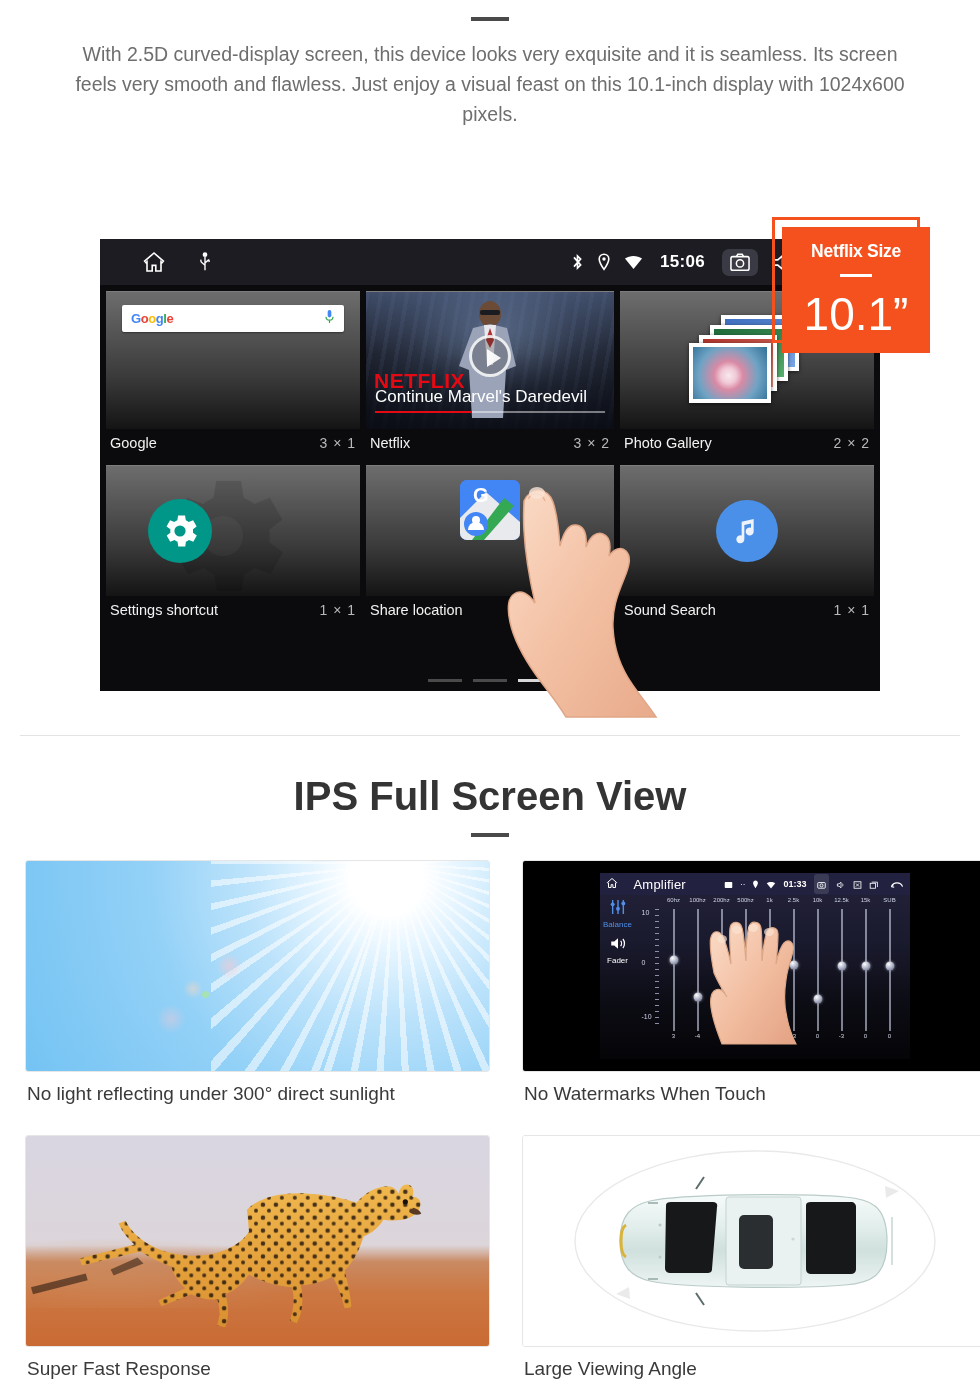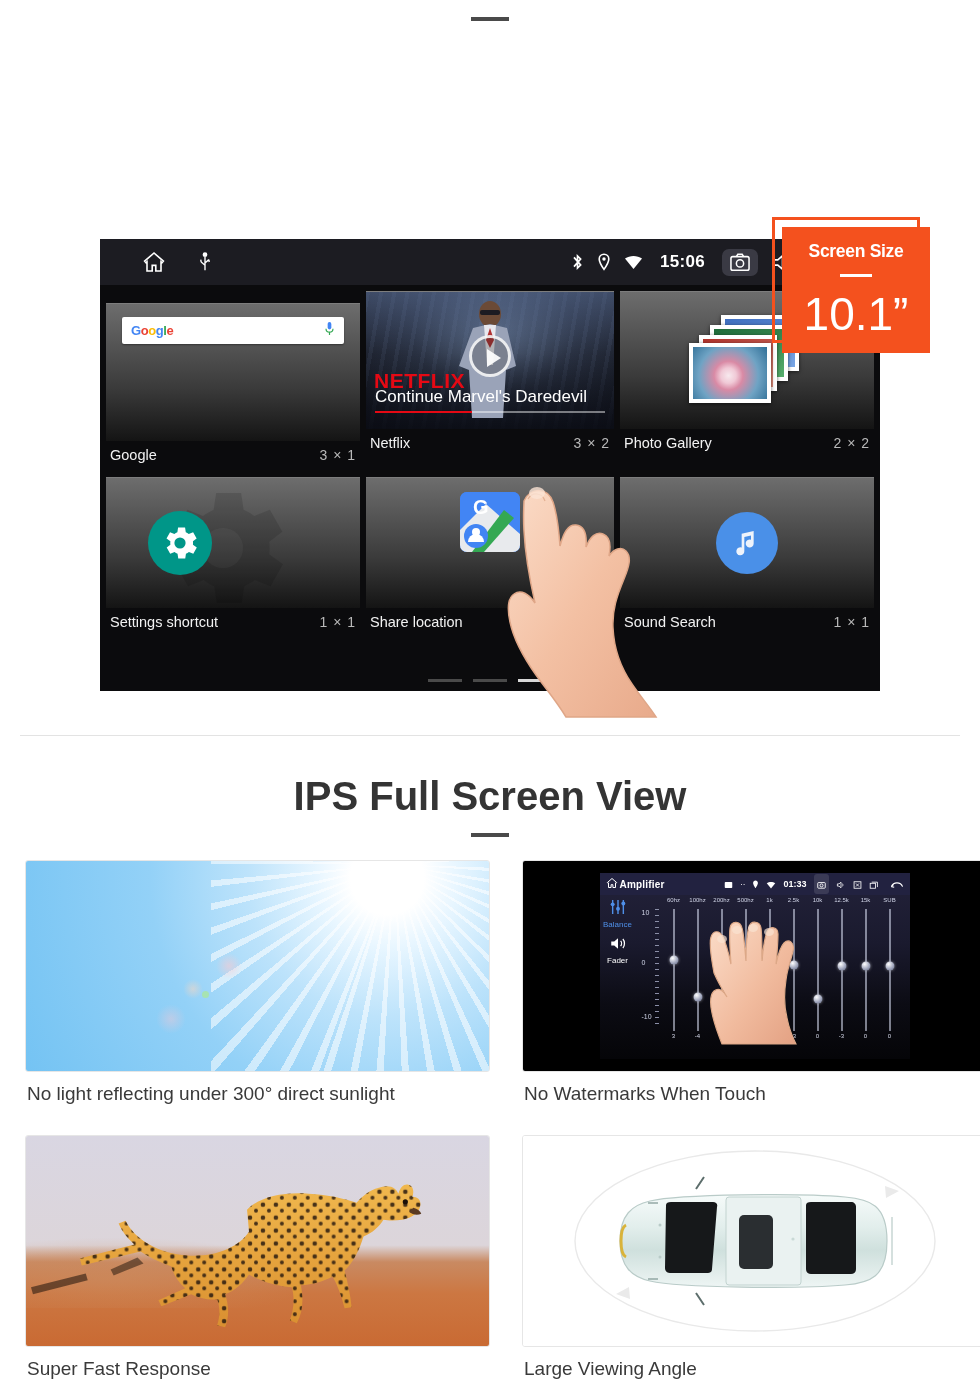--- a/index.html
+++ b/index.html
@@ -138,21 +138,21 @@
       radial-gradient(circle at 78% 8%, #ffffff 0%, #ffffff 9%, #e8f6ff 17%, #bde3fb 34%, #93d1f7 58%, #74c3f3 100%); }
   .sunrays { position:absolute; left:40%; top:-20%; width:90%; height:120%;
       background: repeating-conic-gradient(from 200deg at 44% 18%, rgba(255,255,255,.55) 0deg 2deg, rgba(255,255,255,0) 2deg 7deg); }
   .flare { position:absolute; border-radius:50%; }
 
   
   .eqwrap { position:absolute; inset:0; background:#000; display:flex; align-items:center; justify-content:center; }
   .eq { width:310px; height:186px; position:relative; overflow:hidden;
         background:linear-gradient(to bottom,#23223a 0%,#1a1a2e 38%,#0c0c14 70%,#050508 100%); }
   .eq-top { height:22px; background:#222240; display:flex; align-items:center; padding:0 6px; color:#fff; }
-  .eq-title { font-size:10px; font-weight:bold; margin-left:2px; letter-spacing:.2px; }
+  .eq-title { font-size:13px; font-weight:normal; margin-left:16px; letter-spacing:.2px; }
   .eq-stat { margin-left:auto; display:flex; align-items:center; gap:7px; }
   .eq-time { font-size:9px; font-weight:bold; }
   .eq-hl { background:#3b3b56; border-radius:3px; padding:1px 3px; }
   .eq-body { display:flex; height:164px; }
   .eq-side { width:38px; padding-top:4px; display:flex; flex-direction:column; align-items:center; gap:1px; }
   .eq-side-lbl { font-size:8px; }
   .eq-main { flex:1; position:relative; }
   .eq-freqs { display:flex; justify-content:space-around; padding:2px 8px 0 26px; }
   .eq-freqs span { font-size:6px; color:#cfd3e6; width:24px; text-align:center; }
   .eq-scale { position:absolute; left:6px; top:14px; width:20px; height:120px; color:#cfd3e6; font-size:7px; }
@@ -180,20 +180,21 @@
 
   
   .carwrap { position:absolute; inset:0; background:#fff; display:flex; align-items:center; justify-content:center; }
 </style>
 </head>
 <body>
 
 <div class="page">
 
   <div class="rule"></div>
+  <div class="sec1-desc">With 2.5D curved-display screen, this device looks very exquisite and it is seamless. Its screen feels very smooth and flawless. Just enjoy a visual feast on this 10.1-inch display with 1024x600 pixels.</div>
 
   <div class="screen-wrap">
     <div class="android">
 
       <div class="statusbar">
         <div class="sb-left">
           <span class="sb-ico">
             <svg width="24" height="24" viewBox="0 0 24 24">
                 <path d="M12 3 2.6 11.2l1.3 1.5L5 11.8V21h5.2v-5.6h3.6V21H19v-9.2l1.1.9 1.3-1.5Z" fill="none" stroke="#fff" stroke-width="1.6"></path>
               </svg>
@@ -248,21 +249,21 @@
                 <path d="M6 3h15v13" fill="none" stroke="#fff" stroke-width="1.7"></path>
               </svg>
           </span>
         </div>
       </div>
 
       <div class="widgets">
 
         <div class="wrow">
 
-          <div class="wcell" style="width:256px;margin-top:12px;">
+          <div class="wcell" style="width:256px;">
             <div class="wthumb" style="height:138px;">
               <div class="gbar">
                 <span class="glogo"><i style="color:#4285f4">G</i><i style="color:#ea4335">o</i><i style="color:#fbbc05">o</i><i style="color:#4285f4">g</i><i style="color:#34a853">l</i><i style="color:#ea4335">e</i></span>
                 <span>
                   <svg width="11" height="15" viewBox="0 0 12 16">
                       <rect x="4" y="1" width="4" height="8" rx="2" fill="#4285f4"></rect>
                       <path d="M2.2 8.2a3.8 3.8 0 0 0 7.6 0M6 12v3" stroke="#34a853" stroke-width="1.3" fill="none"></path>
                     </svg>
                 </span>
               </div>
@@ -387,21 +388,21 @@
         </linearGradient>
       </defs>
       <path d="M44 52c6-14 24-14 29 1 4 12 6 30 7 44 3-12 8-22 16-21 9 1 11 10 10 22 4-10 10-16 17-13 8 3 8 12 6 22 5-7 12-10 17-5 6 6 3 16-2 28-7 17-12 31-11 49 1 22 8 40 19 56 8 12 17 22 24 33H86c-9-15-20-28-30-42-12-17-22-34-26-53-3-14-2-24 4-28 7-5 15 0 21 9-5-22-10-52-11-72-1-16 0-26 0-30Z" fill="url(#sk)" stroke="#dfa687" stroke-width="1.5"></path>
       <path d="M48 50c4-7 14-7 17 2" fill="none" stroke="#e3b194" stroke-width="1.2"></path>
       <ellipse cx="57" cy="44" rx="8" ry="6" fill="#fbe3d4" opacity=".8"></ellipse>
     </svg>
 
     <div style="position:absolute; left:672px; top:-22px;">
       <div style="position:absolute; left:0; top:0; width:148px; height:126px; border:3px solid #f4511e;"></div>
       <div style="position:absolute; left:10px; top:10px; width:148px; height:126px; background:#f4511e; color:#fff; text-align:center;">
-        <div style="padding-top:14px; font-size:17.5px; font-weight:bold; letter-spacing:-.3px;">Screen Size</div>
+        <div style="padding-top:14px; font-size:17.5px; font-weight:bold; letter-spacing:-.3px;">Netflix Size</div>
         <div style="width:32px; height:3px; background:#fff; margin:12px auto 0;"></div>
         <div style="margin-top:10px; font-size:46px; font-weight:500;">10.1”</div>
       </div>
     </div>
   </div>
 
   <div class="divider"></div>
 
   <div class="sec2-title">IPS Full Screen View</div>
   <div class="rule" style="position:absolute; left:471px; top:816px; margin:0;"></div>

